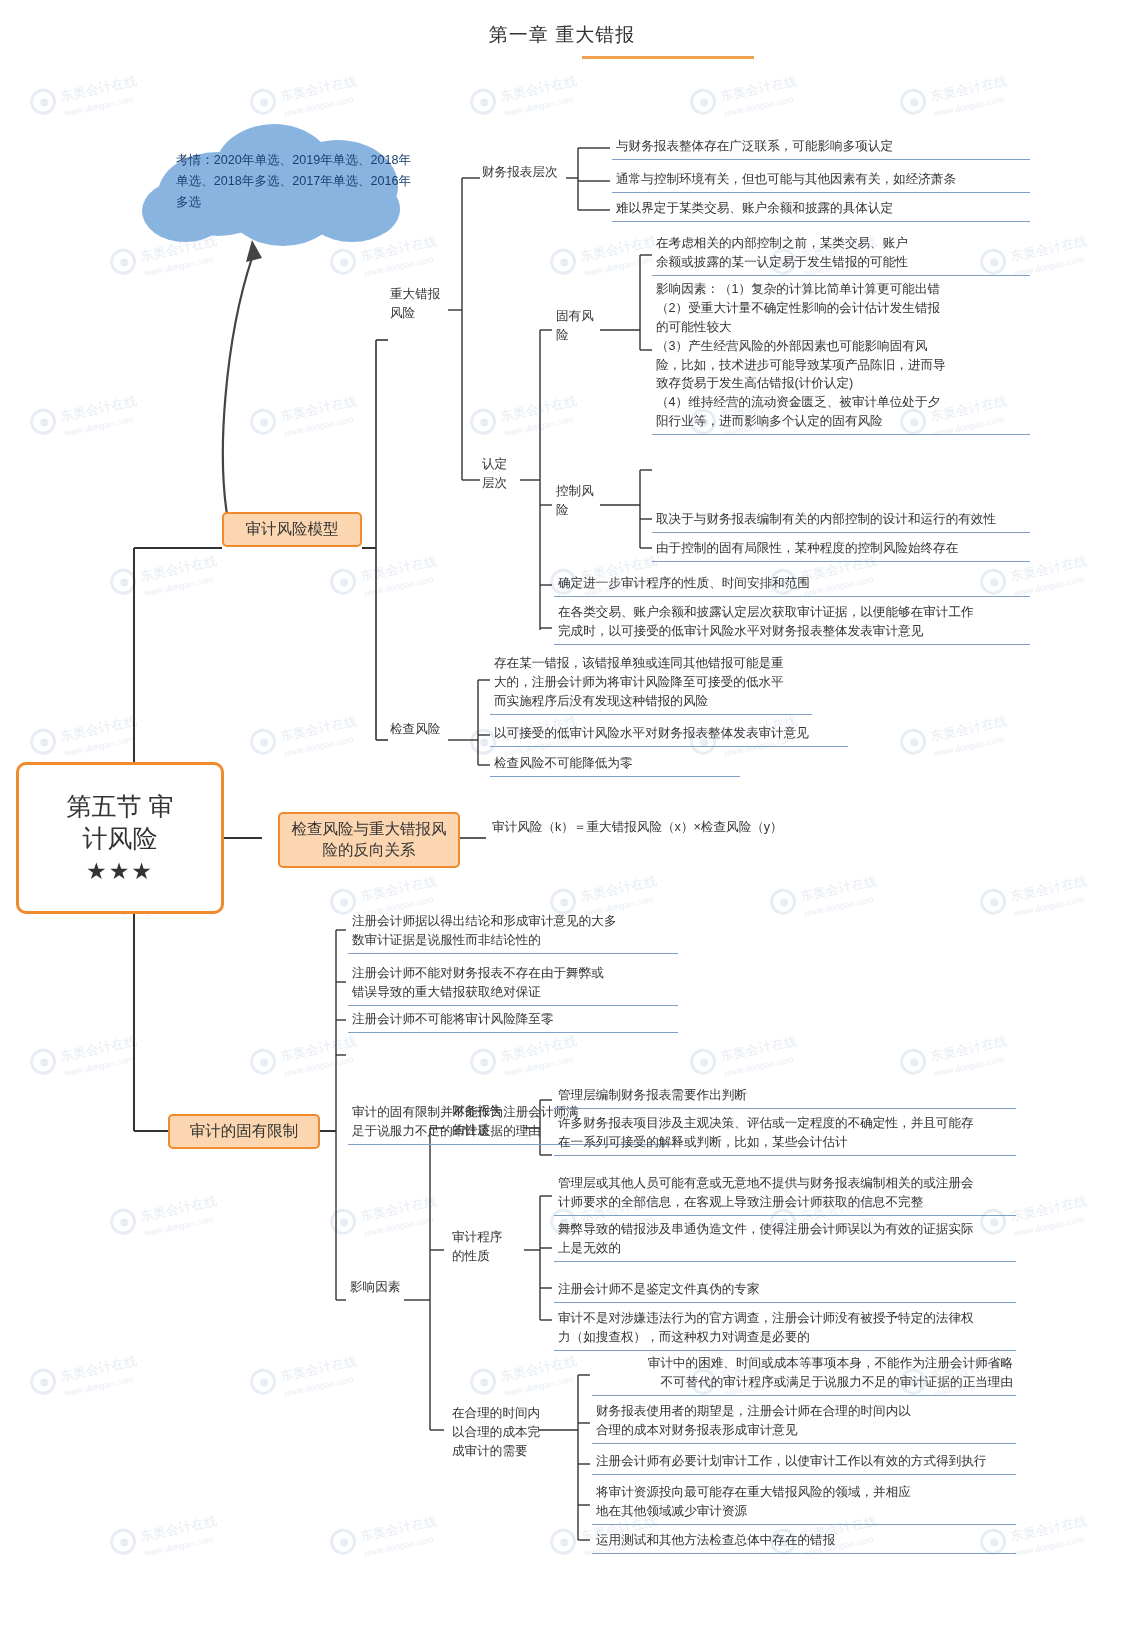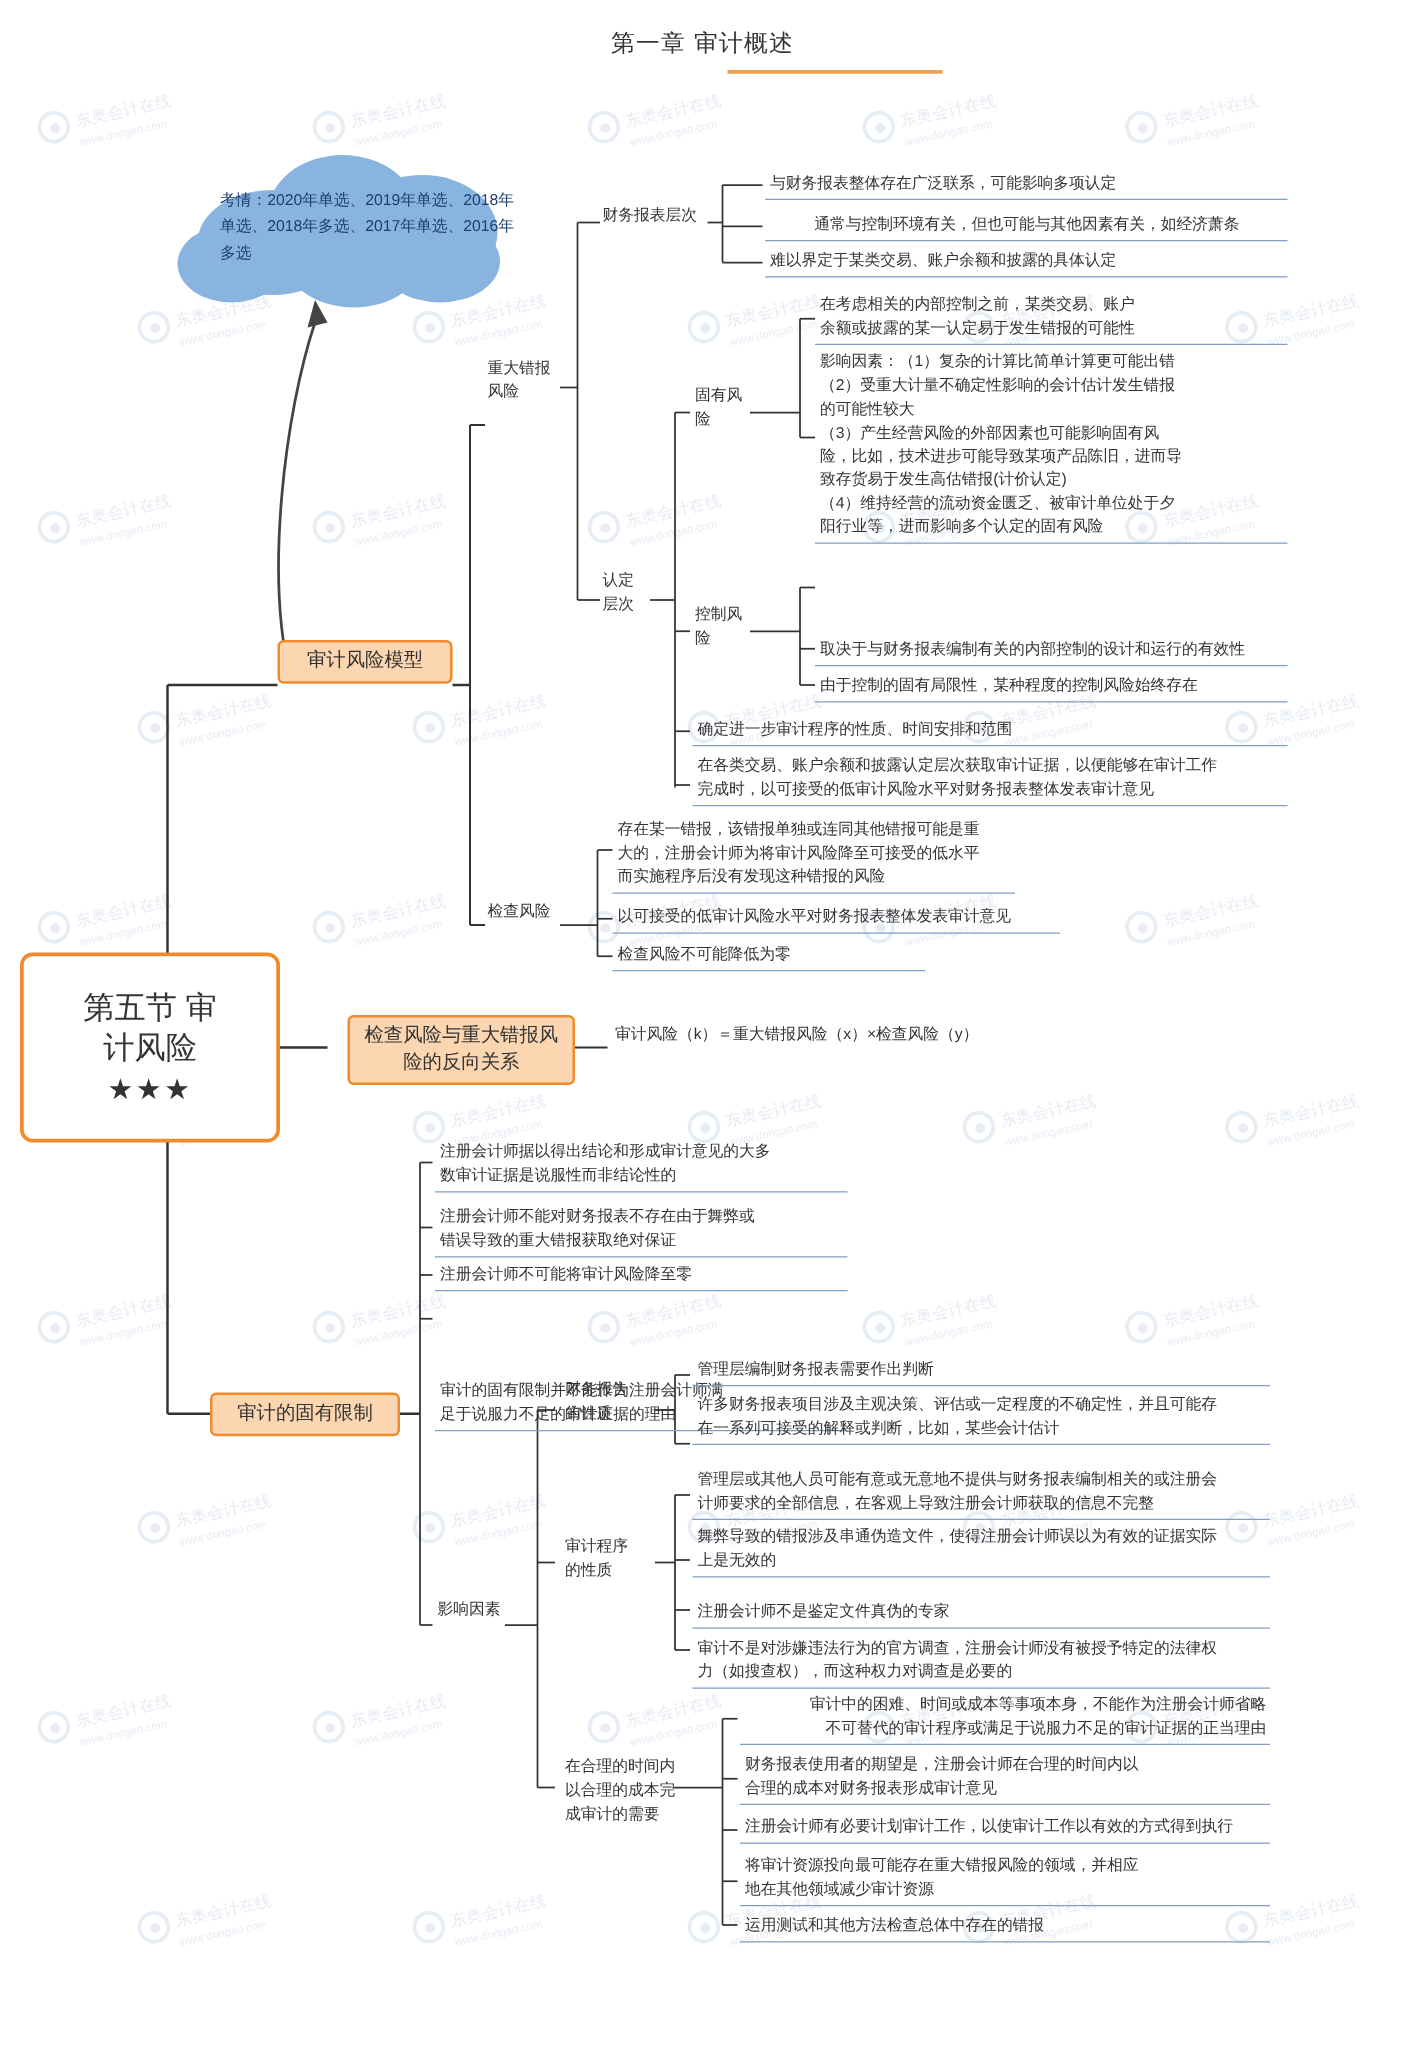--- a/index.html
+++ b/index.html
@@ -235,21 +235,21 @@
   </g>
 
   <g fill="none" stroke="#444" stroke-width="2.2">
     <path d="M232,540 C212,460 228,330 252,258"></path>
   </g>
   <polygon points="252,240 246,262 262,258" fill="#444"></polygon>
 </svg>
 
 <div id="page">
 
-  <div id="title">第一章 审计概述</div>
+  <div id="title">第一章 重大错报</div>
   <div id="title-underline"></div>
 
   <div id="cloud">
     <div class="cl" style="left:40px; top:34px; width:120px; height:84px;"></div>
     <div class="cl" style="left:96px; top:6px; width:120px; height:96px;"></div>
     <div class="cl" style="left:160px; top:22px; width:120px; height:92px;"></div>
     <div class="cl" style="left:24px; top:62px; width:86px; height:62px;"></div>
     <div class="cl" style="left:186px; top:58px; width:96px; height:66px;"></div>
     <div class="cl" style="left:110px; top:50px; width:110px; height:78px;"></div>
     <div class="cloud-text">考情：2020年单选、2019年单选、2018年单选、2018年多选、2017年单选、2016年多选</div>
@@ -270,21 +270,21 @@
   <div class="mid" style="left:482px; top:163px; width:96px;">财务报表层次</div>
   <div class="mid" style="left:482px; top:455px; width:44px;">认定
 层次</div>
   <div class="mid" style="left:556px; top:307px; width:50px;">固有风
 险</div>
   <div class="mid" style="left:556px; top:482px; width:50px;">控制风
 险</div>
   <div class="mid" style="left:390px; top:720px; width:80px;">检查风险</div>
 
   <div class="tnode" style="left:612px; top:135px; width:418px;">与财务报表整体存在广泛联系，可能影响多项认定</div>
-  <div class="tnode" style="left:612px; top:168px; width:418px;text-align:center;">通常与控制环境有关，但也可能与其他因素有关，如经济萧条</div>
+  <div class="tnode" style="left:612px; top:168px; width:418px;">通常与控制环境有关，但也可能与其他因素有关，如经济萧条</div>
   <div class="tnode" style="left:612px; top:197px; width:418px;">难以界定于某类交易、账户余额和披露的具体认定</div>
 
   <div class="tnode" style="left:652px; top:232px; width:378px;">在考虑相关的内部控制之前，某类交易、账户
 余额或披露的某一认定易于发生错报的可能性</div>
   <div class="tnode" style="left:652px; top:278px; width:378px;">影响因素：（1）复杂的计算比简单计算更可能出错
 （2）受重大计量不确定性影响的会计估计发生错报
 的可能性较大
 （3）产生经营风险的外部因素也可能影响固有风
 险，比如，技术进步可能导致某项产品陈旧，进而导
 致存货易于发生高估错报(计价认定)

